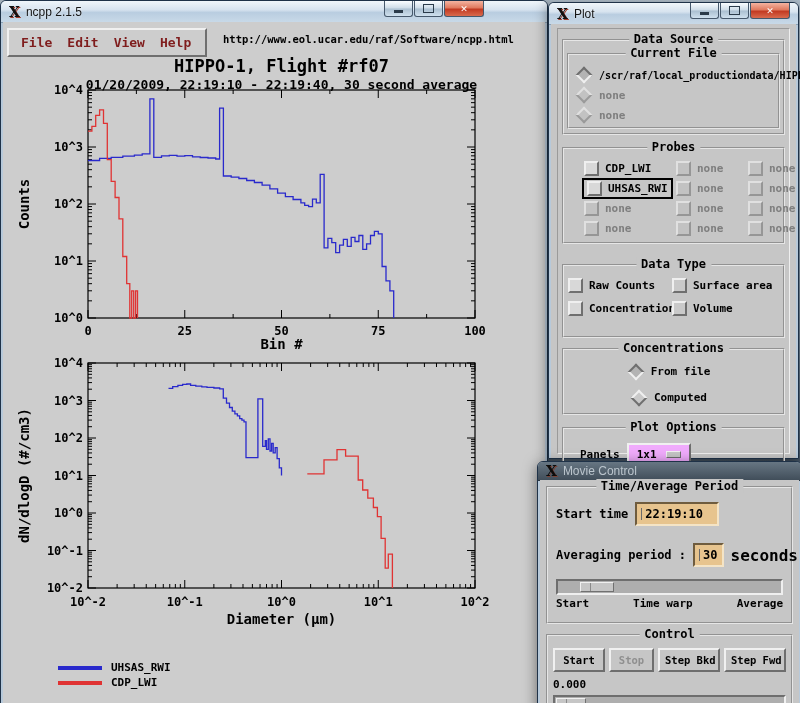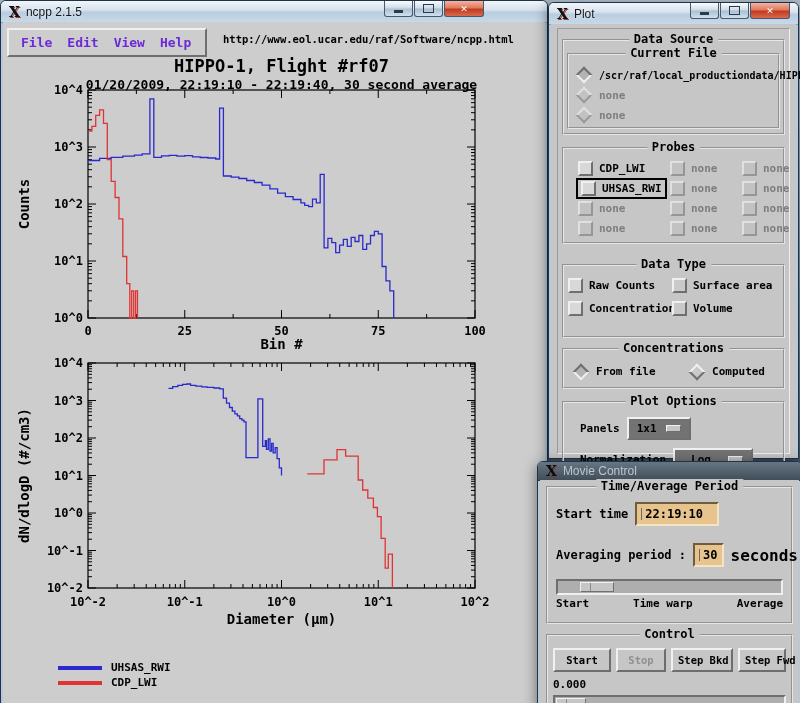--- a/index.html
+++ b/index.html
@@ -31,21 +31,21 @@
   .g-min{display:block;width:9px;height:3px;background:#2b3b4a;margin-top:6px;}
   .g-max{display:block;width:9px;height:7px;border:1px solid #2b3b4a;}
   .vbody{position:absolute;left:2px;right:2px;bottom:0;top:21px;background:#c6c6c6;}
 
   
   #ncpp{left:0;top:0;width:546px;height:710px;}
   #ncpp .vbody{background:#cdcdcd;}
   #ncpp .capbtns{margin-right:55px;}
   .menubar{position:absolute;top:6px;left:4px;width:172px;height:25px;display:flex;align-items:center;gap:15px;
     padding:0 12px;background:#cdcdcd;border:2px solid;border-color:#f0f0f0 #6f6f6f #6f6f6f #f0f0f0;}
-  .menu-item{font-weight:bold;font-size:13px;color:#6d28d9;cursor:default;}
+  .menu-item{font-weight:bold;font-size:13px;color:#7f1d1d;cursor:default;}
   .url-label{position:absolute;top:11px;left:220px;width:255px;text-align:center;
     font-weight:bold;font-size:10.5px;color:#000;}
   .chart{position:absolute;left:0;}
   #chart0{top:22px;}
   #chart1{top:330px;}
   svg text{font-family:"DejaVu Sans Mono",monospace;font-weight:bold;fill:#000;}
   .legend{position:absolute;top:638px;left:55px;}
   .legend-row{display:flex;align-items:center;height:15px;gap:9px;}
   .lg-line{width:44px;height:4px;display:inline-block;}
   .lg-label{font-weight:bold;font-size:11px;color:#000;}
@@ -62,21 +62,21 @@
   .dim .cb{background:#c2c2c2;border-color:#e0e0e0 #969696 #969696 #e0e0e0;}
   .rd{flex:none;width:8px;height:8px;transform:rotate(45deg);background:#c9c9c9;border:2px solid;
     border-color:#efefef #6f6f6f #6f6f6f #efefef;margin:0 3px;}
   .rd.sel{background:#b3b3b3;border-color:#6f6f6f #efefef #efefef #6f6f6f;}
   .dim .rd{background:#c2c2c2;border-color:#e0e0e0 #9a9a9a #9a9a9a #e0e0e0;}
   .wrow{display:flex;align-items:center;gap:7px;}
   .mbtn{background:#c6c6c6;border:2px solid;border-color:#f0f0f0 #6e6e6e #6e6e6e #f0f0f0;
     font-family:"DejaVu Sans Mono",monospace;font-weight:bold;font-size:10.5px;color:#000;
     padding:4px 5px;cursor:default;white-space:nowrap;}
   .mbtn.disabled{color:#8f8f8f;}
-  .optbtn{display:inline-flex;align-items:center;gap:9px;background:#737373;border:2px solid;
+  .optbtn{display:inline-flex;align-items:center;gap:9px;background:#f0abfc;border:2px solid;
     border-color:#f0f0f0 #6e6e6e #6e6e6e #f0f0f0;padding:3px 8px;cursor:default;}
   .optdash{width:13px;height:5px;background:#c6c6c6;border:1px solid;border-color:#f2f2f2 #6e6e6e #6e6e6e #f2f2f2;}
   .tfield{display:inline-flex;align-items:center;background:#e7c48e;border:2px solid;
     border-color:#6f5c3e #f4e4c6 #f4e4c6 #6f5c3e;padding:2px 4px;height:16px;}
   .tfield .ibeam{width:1px;height:12px;background:#6b6b6b;margin-right:3px;}
   .tfield .tval{font-weight:bold;font-size:12px;color:#000;}
   .trough{position:relative;height:12px;background:#aeaeae;border:2px solid;
     border-color:#6e6e6e #efefef #efefef #6e6e6e;}
   .thumb{position:absolute;top:1px;bottom:1px;width:32px;background:#c6c6c6;
     border:1px solid;border-color:#f0f0f0 #707070 #707070 #f0f0f0;}
@@ -481,21 +481,21 @@
             <span class="rd"></span>
             <span class="mlabel">none</span>
           </div>
           <div class="radio-row dim">
             <span class="rd"></span>
             <span class="mlabel">none</span>
           </div>
         </div>
       </div>
 
-      <div class="grp" style="margin-top:12px;padding:10px 14px 4px;">
+      <div class="grp" style="margin-top:12px;padding:10px 20px 4px;">
         <span class="grp-title">Probes</span>
         <div class="probes-grid">
           <div class="pcell">
             <span class="cb on"></span>
             <span class="mlabel">CDP_LWI</span>
           </div>
           <div class="pcell dim">
             <span class="cb"></span>
             <span class="mlabel">none</span>
           </div>
@@ -561,21 +561,21 @@
           </div>
           <div class="pcell">
             <span class="cb"></span>
             <span class="mlabel">Volume</span>
           </div>
         </div>
       </div>
 
       <div class="grp" style="margin-top:10px;padding:12px 4px 6px;">
         <span class="grp-title">Concentrations</span>
-        <div class="wrow" style="justify-content:space-between;padding:0 14px 0 4px;">
+        <div class="wrow" style="justify-content:space-between;padding:0 14px 0 4px;flex-direction:column;">
           <div class="pcell">
             <span class="rd sel"></span>
             <span class="mlabel">From file</span>
           </div>
           <div class="pcell">
             <span class="rd"></span>
             <span class="mlabel">Computed</span>
           </div>
         </div>
       </div>
@@ -647,21 +647,21 @@
         <span class="mlabel">Average</span>
       </div>
     </div>
 
     <div class="grp" style="margin-top:10px;padding:12px 5px 6px;">
       <span class="grp-title">Control</span>
       <div class="wrow" style="justify-content:space-between;gap:4px;">
         <button class="mbtn" style="width:58px;">Start</button>
         <button class="mbtn disabled" style="width:50px;">Stop</button>
         <button class="mbtn" style="width:62px;">Step Bkd</button>
-        <button class="mbtn" style="width:48px;">Step Fwd</button>
+        <button class="mbtn" style="width:62px;">Step Fwd</button>
       </div>
       <div class="mlabel" style="margin-top:6px;">0.000</div>
       <div class="trough" style="margin-top:4px;">
         <span class="thumb" style="left:1px;width:28px;"></span>
       </div>
       <div class="wrow" style="justify-content:space-between;margin-top:3px;">
         <span class="mlabel">0</span>
         <span class="mlabel">Frame delay (seconds)</span>
         <span class="mlabel">4</span>
       </div>

